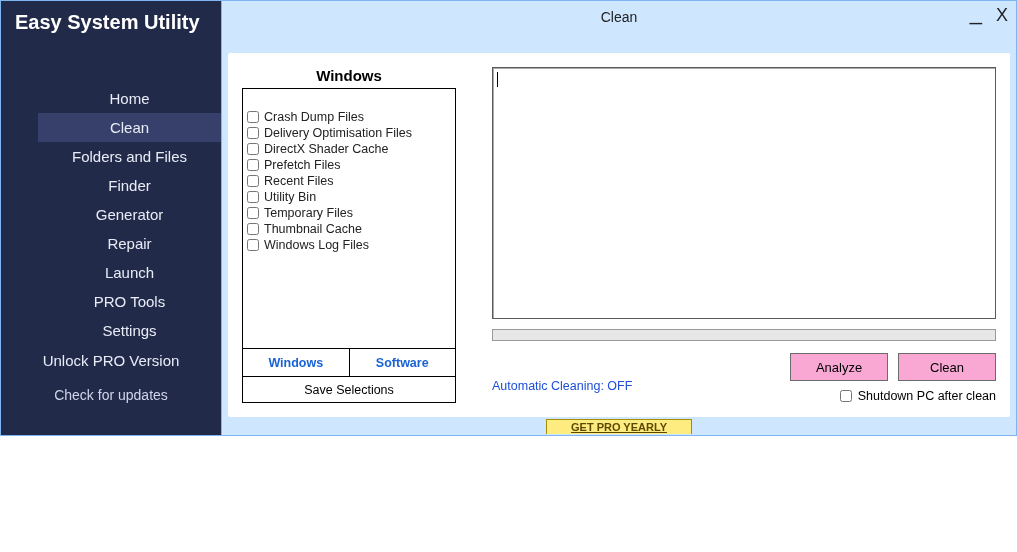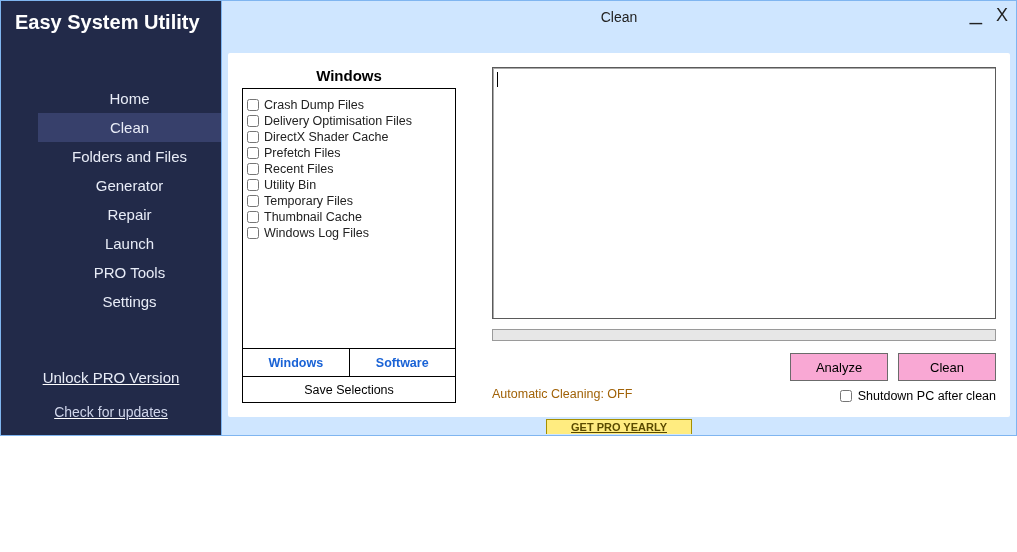--- a/index.html
+++ b/index.html
@@ -38,22 +38,21 @@
     padding: 6px 0;
     color: #e8ecf7;
     cursor: pointer;
   }
   .nav-item.active {
     background: #37406b;
   }
   .sidebar-bottom {
     margin-top: auto;
     text-align: center;
-    padding-bottom: 15px;
-    text-decoration: underline;
+    padding-bottom: 32px;
   }
   .unlock {
     font-size: 15px;
     color: #e8ecf7;
     padding: 6px 0;
   }
   .check-updates {
     font-size: 14px;
     color: #cfd5ea;
     padding-top: 12px;
@@ -103,21 +102,21 @@
     font-size: 15px;
     font-weight: 700;
     text-align: center;
     padding-bottom: 4px;
   }
   .list-box {
     flex: 1;
     border: 1px solid #000;
     background: #fff;
     overflow: auto;
-    padding: 8px 0;
+    padding: 20px 0;
   }
   .list-row {
     display: flex;
     align-items: center;
     font-size: 12.5px;
     padding: 1px 4px;
     gap: 5px;
     color: #222;
   }
   .list-row input[type=checkbox] {
@@ -196,23 +195,23 @@
     display: flex;
     justify-content: flex-end;
     align-items: center;
     gap: 6px;
     font-size: 12.5px;
   }
   .shutdown-row input[type=checkbox]{ width:12px; height:12px; }
   .autoclean {
     position: absolute;
     left: 36px;
-    bottom: 16px;
-    font-size: 12.5px;
-    color: #a16207;
+    bottom: 24px;
+    font-size: 12.5px;
+    color: #1d4ed8;
   }
   .promo {
     position: absolute;
     bottom: 1px;
     left: 50%;
     transform: translateX(-50%);
     background: #ffec80;
     border: 1px solid #a58f00;
     border-bottom: none;
     font-size: 11px;
@@ -227,20 +226,21 @@
 <body>
 
 <div class="window">
 
   <div class="sidebar">
     <div class="app-title">Easy System Utility</div>
     <div class="nav">
         <div class="nav-item">Home</div>
         <div class="nav-item active">Clean</div>
         <div class="nav-item">Folders and Files</div>
+        <div class="nav-item">Finder</div>
         <div class="nav-item">Generator</div>
         <div class="nav-item">Repair</div>
         <div class="nav-item">Launch</div>
         <div class="nav-item">PRO Tools</div>
         <div class="nav-item">Settings</div>
       </div>
     <div class="sidebar-bottom">
       <div class="unlock">Unlock PRO Version</div>
       <div class="check-updates">Check for updates</div>
     </div>

